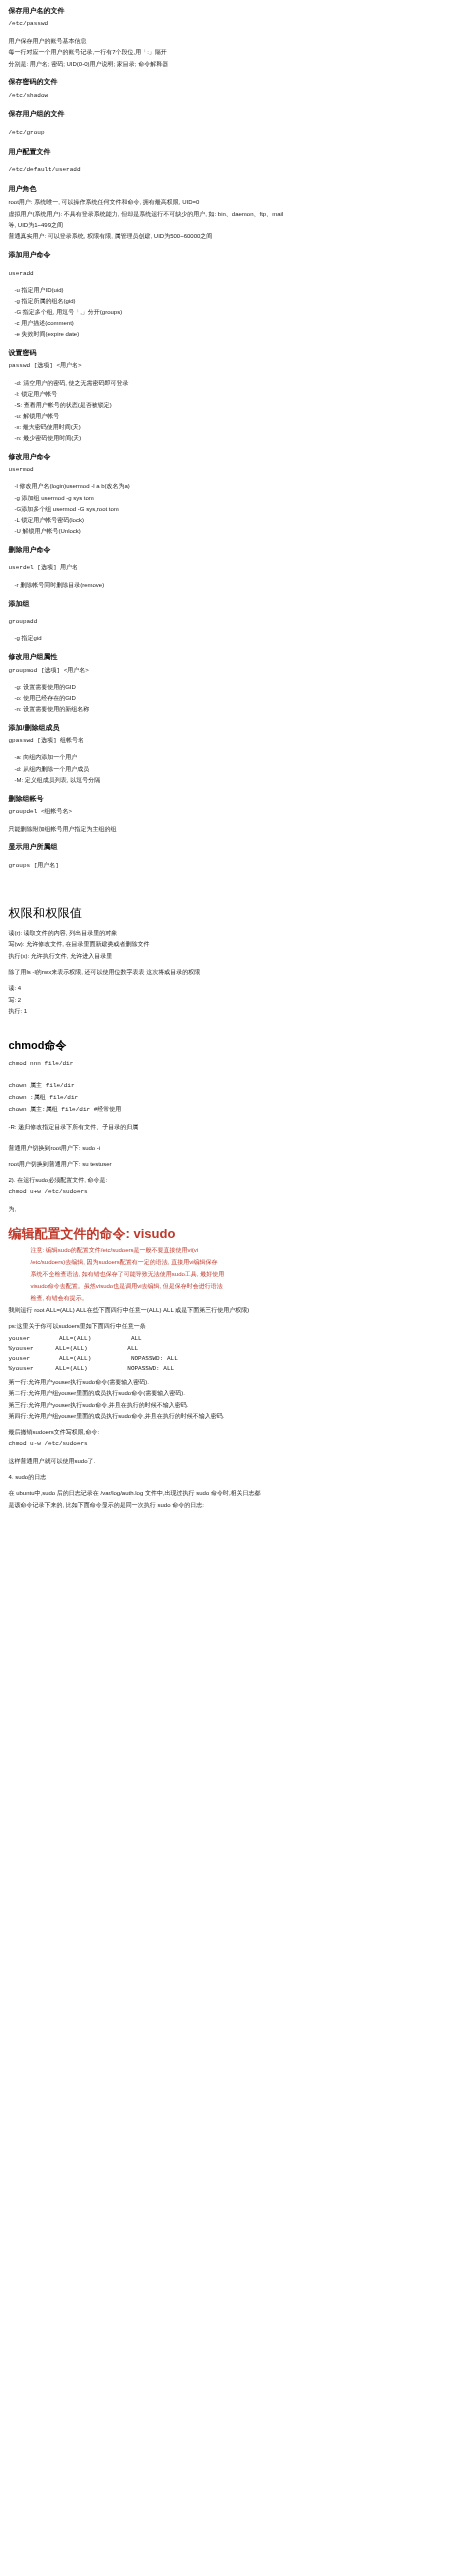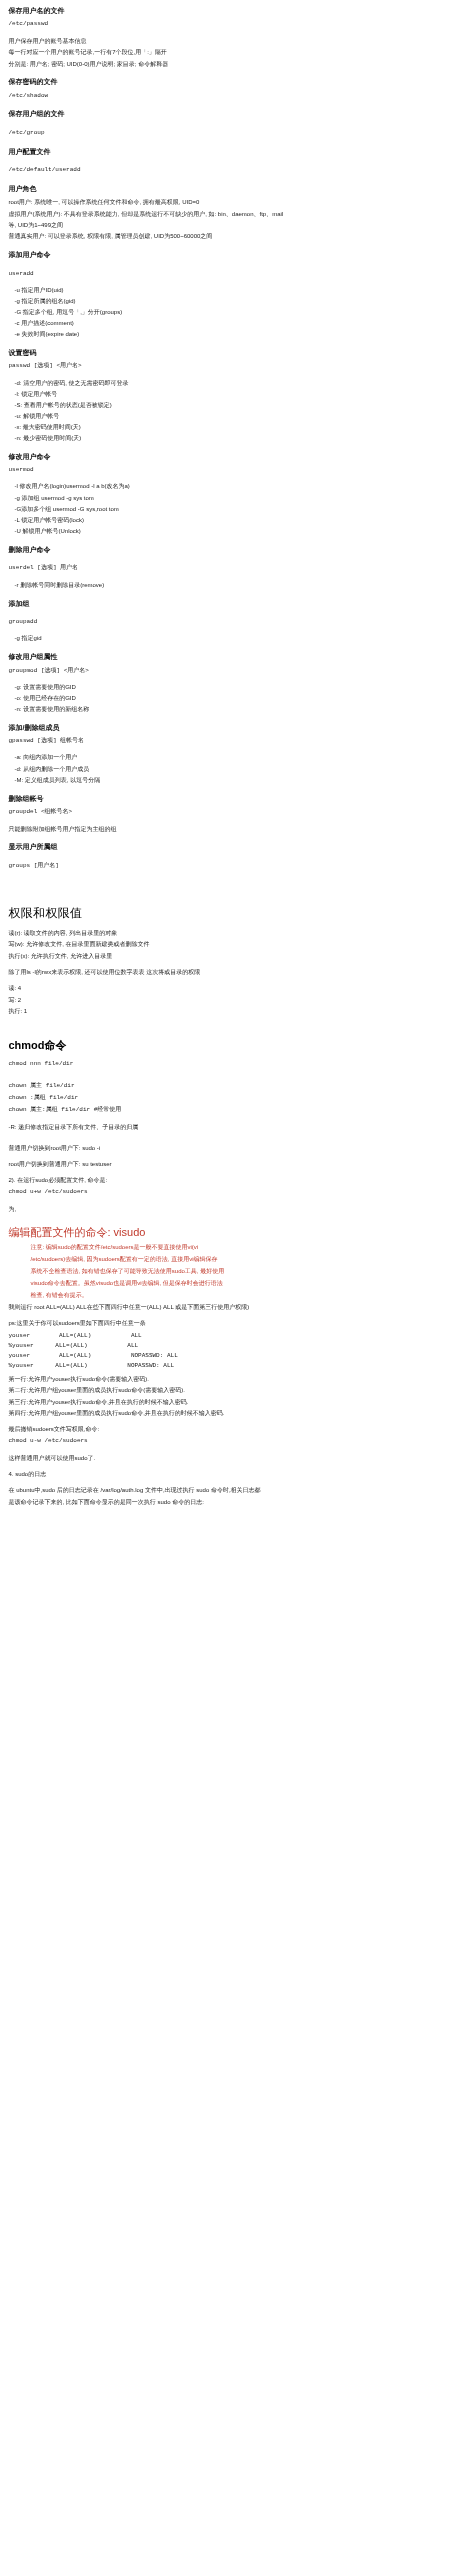--- a/index.html
+++ b/index.html
@@ -50,22 +50,22 @@
     margin: 14.6px 0 6px 0;
     letter-spacing: 0.3px;
   }
   .cmdtitle {
     font-size: 11px;
     font-weight: bold;
     color: #000;
     margin: 11px 0 4.9px 0;
   }
   .redtitle {
-    font-size: 11px;
-    font-weight: normal;
+    font-size: 13px;
+    font-weight: bold;
     color: #c0392b;
     margin: 9.7px 0 1.2px 0;
   }
   .warn {
     font-size: 6px;
     color: #c0392b;
     line-height: 1.8;
     margin: 1.2px 0 1.2px 0;
     padding-left: 22px;
     text-indent: 0;

